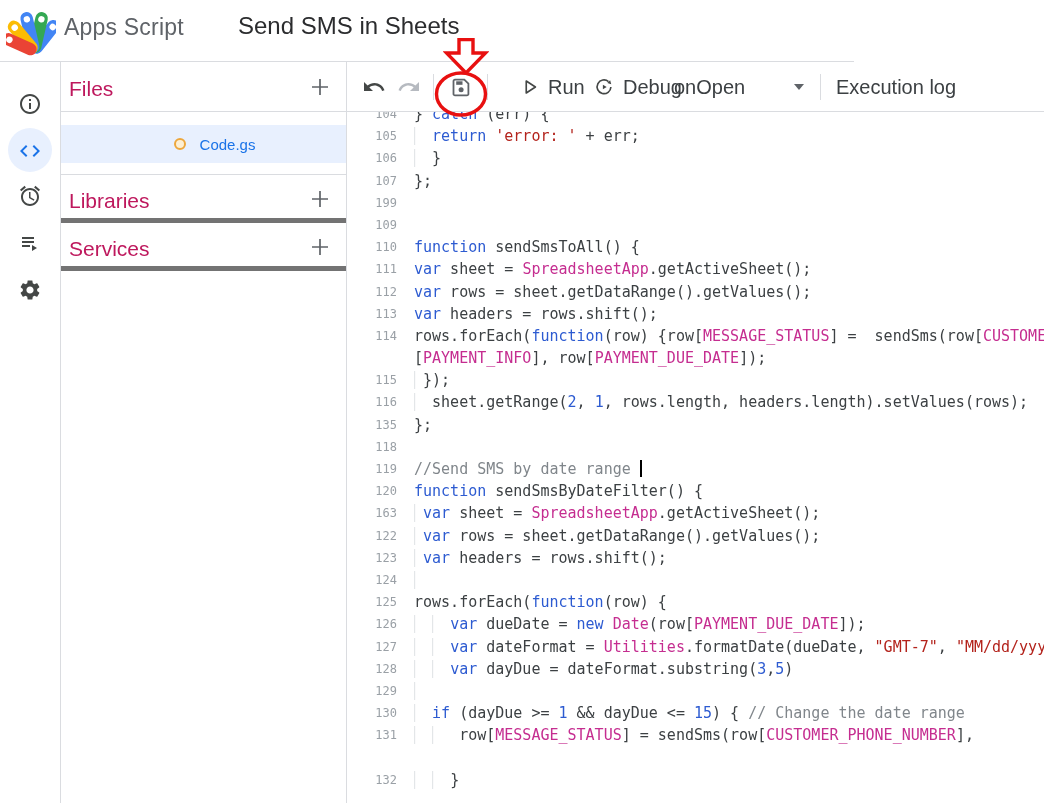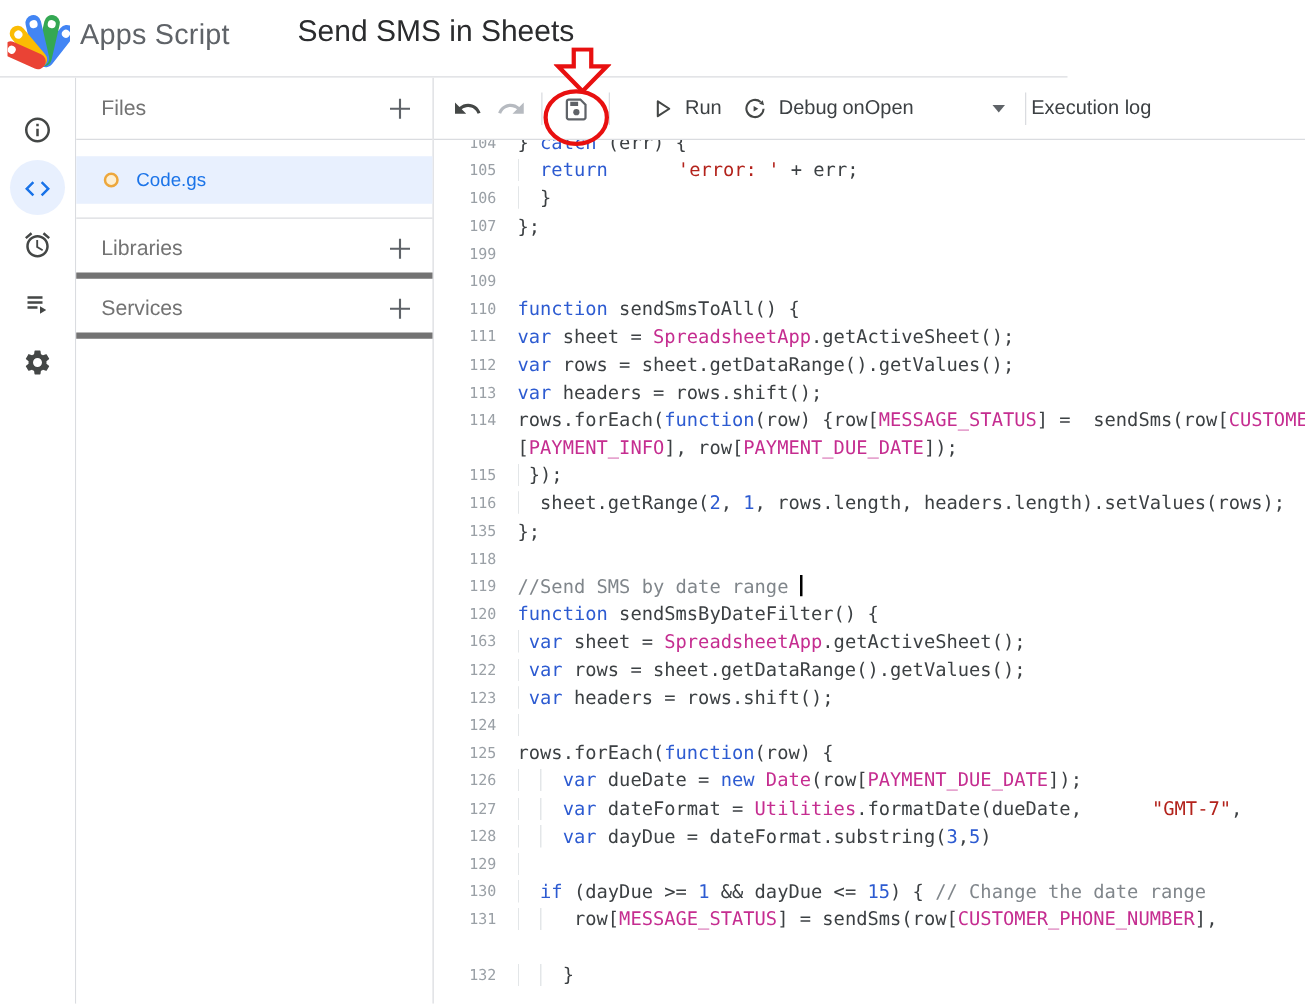--- a/index.html
+++ b/index.html
@@ -25,54 +25,54 @@
     justify-content:center; cursor:pointer; }
   .rail-btn svg { width:24px; height:24px; fill:#444746; }
   .rail-sel-bg { position:absolute; left:8px; top:66px; width:44px; height:44px; border-radius:50%;
     background:var(--sel-bg,#e8f0fe); }
   .rail-btn.selected svg { fill:var(--accent,#1a73e8); }
 
   
   .files-panel { position:absolute; left:61px; top:62px; width:286px; bottom:0; background:#fff;
     border-right:1px solid #dadce0; z-index:4; }
   .panel-header { position:relative; height:50px; border-bottom:1px solid #dadce0; }
-  .panel-label { position:absolute; left:20px; top:15px; font-size:17px; color:#737373; }
+  .panel-label { position:absolute; left:8px; top:15px; font-size:21px; color:#be185d; }
   .plus-btn { position:absolute; right:14px; top:13px; width:24px; height:24px; cursor:pointer; }
   .plus-btn svg { width:24px; height:24px; stroke:#5f6368; stroke-width:1.7; }
   .file-list { position:relative; height:63px; border-bottom:1px solid #dadce0; padding-top:13px; }
   .file-item { position:relative; height:38px; display:flex; align-items:center; cursor:pointer; }
-  .file-item.selected { background:var(--sel-bg,#e8f0fe); }
+  .file-item.selected { background:var(--sel-bg,#e8f0fe);justify-content:center; }
   .file-dot { width:12px; height:12px; border-radius:50%; background:#fdefd3; border:2px solid #eda73c;
     margin-left:22px; }
   .file-name { margin-left:14px; font-size:15px; color:var(--accent,#1a73e8); }
   .section-row { position:relative; height:48px; border-bottom:5px solid #737373; }
   .section-row .panel-label { top:14px; }
   .section-row .plus-btn { top:12px; }
 
   
   .editor { position:absolute; left:347px; top:62px; right:0; bottom:0; background:#fff; }
   .toolbar { position:relative; height:50px; background:#fff; border-bottom:1px solid #dadce0; z-index:3; }
   .tb-icon { position:absolute; top:13px; width:24px; height:24px; cursor:pointer; }
   .tb-icon svg { width:24px; height:24px; }
   .tb-divider { position:absolute; top:12px; width:1px; height:26px; background:#dadce0; }
   .tb-text-btn { position:absolute; top:13px; height:24px; display:flex; align-items:center; gap:8px;
-    cursor:pointer; font-size:16px; color:#3c4043; }
+    cursor:pointer; font-size:20px; color:#3c4043; }
   .caret-down { position:absolute; top:22px; width:0; height:0; border-left:5.5px solid transparent;
     border-right:5.5px solid transparent; border-top:6px solid #5f6368; cursor:pointer; }
 
   .code-area { position:absolute; left:0; right:0; top:50px; bottom:0; overflow:hidden; cursor:text; }
   .code-lines { margin-top:-9px; font-family:"DejaVu Sans Mono","Liberation Mono",monospace;
     font-size:15px; }
   .row { display:flex; height:22.2px; line-height:22.2px; white-space:pre; }
   .ln { flex:0 0 50px; text-align:right; color:var(--lnc,#9aa0a6); font-size:12px;
     user-select:none; }
   .ct { padding-left:17px; }
   .t-p { color:var(--pl,#3c4043); }
   .t-k { color:var(--kw,#2d5bd1); }
-  .t-s { color:var(--st,#b3231c);margin-left:47px; }
+  .t-s { color:var(--st,#b3231c); }
   .t-i { color:var(--id,#c52d90); }
   .t-c { color:var(--cm,#80868b); }
   .t-g { box-shadow:inset 1.2px 0 0 #e3e6e8; }
   .cursor { display:inline-block; width:2px; height:17px; background:#000; vertical-align:-3px; }
 </style>
 </head>
 <body>
 
 <div class="app-header">
   <div class="logo">
@@ -211,21 +211,21 @@
         <path d="M19.9 8.9 15.7 7.6l3-3.1z" fill="#444746"></path>
         <path d="M10.8 9.6v4.8L14.9 12z" fill="#444746"></path>
       </svg>
       <span>Debug</span>
     </div>
     <div class="tb-text-btn" style="left:327px">
       <span>onOpen</span>
     </div>
     <span class="caret-down" style="left:447px"></span>
     <span class="tb-divider" style="left:473px"></span>
-    <div class="tb-text-btn" style="left:478px">
+    <div class="tb-text-btn" style="left:489px">
       <span>Execution log</span>
     </div>
   </div>
   <div class="code-area">
     <div class="code-lines">
         <div class="row"><span class="ln">104</span><span class="ct"><span class="t-p">} </span><span class="t-k">catch</span><span class="t-p"> (err) {</span></span></div>
         <div class="row"><span class="ln">105</span><span class="ct"><span class="t-g">  </span><span class="t-k">return</span><span class="t-p"> </span><span class="t-s">'error: '</span><span class="t-p"> + err;</span></span></div>
         <div class="row"><span class="ln">106</span><span class="ct"><span class="t-g">  </span><span class="t-p">}</span></span></div>
         <div class="row"><span class="ln">107</span><span class="ct"><span class="t-p">};</span></span></div>
         <div class="row"><span class="ln">199</span><span class="ct"></span></div>

